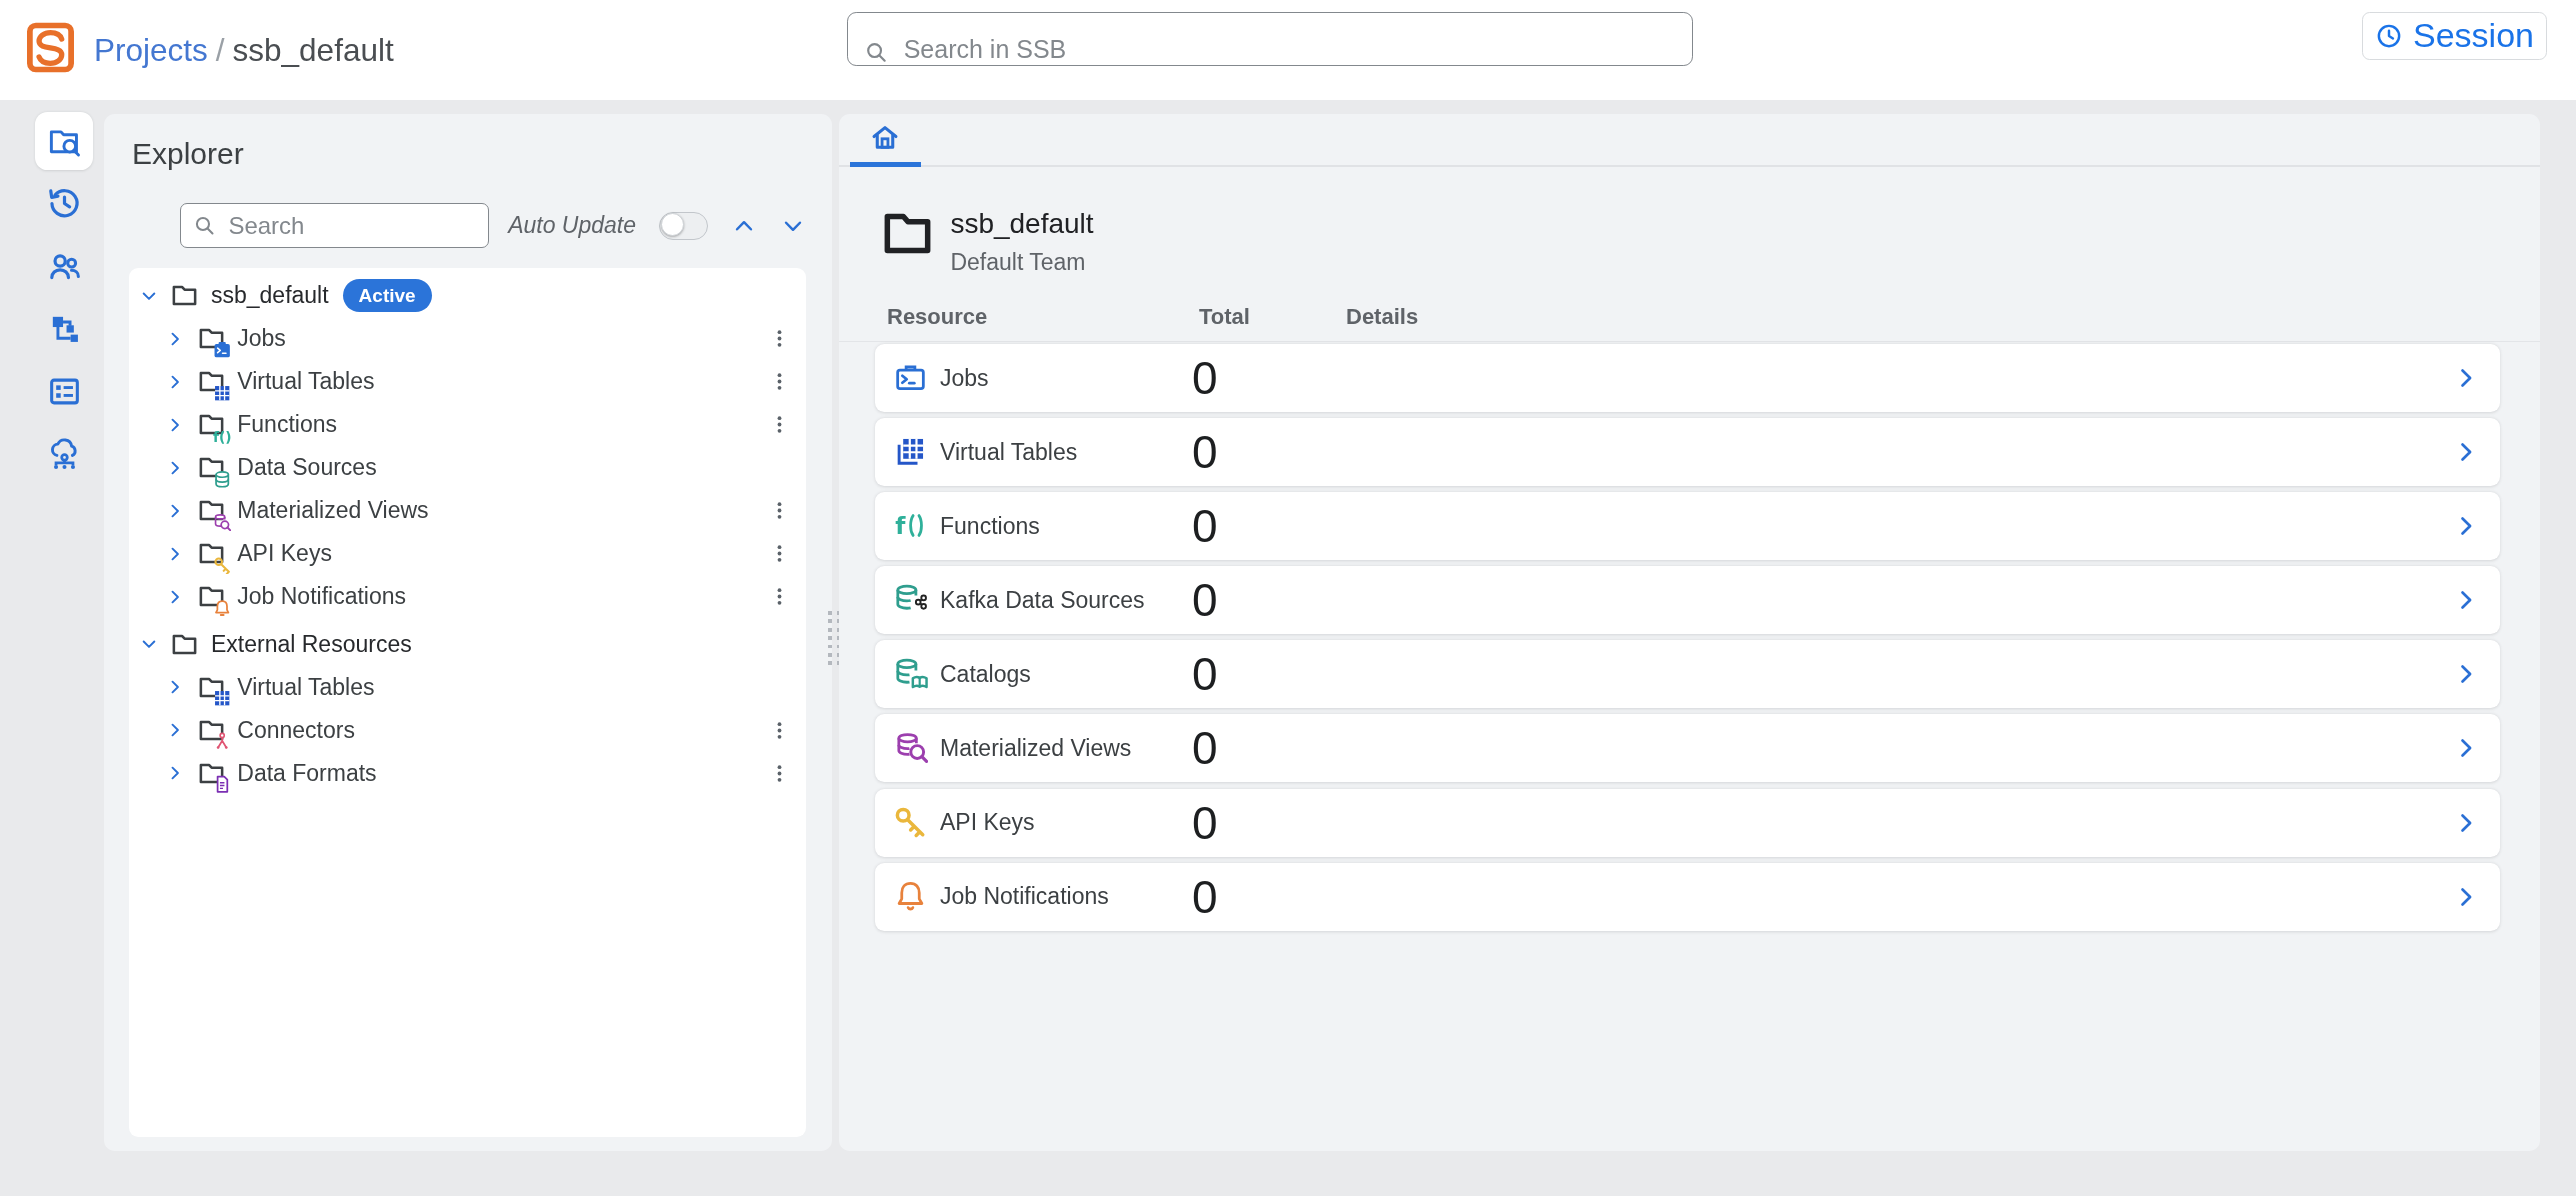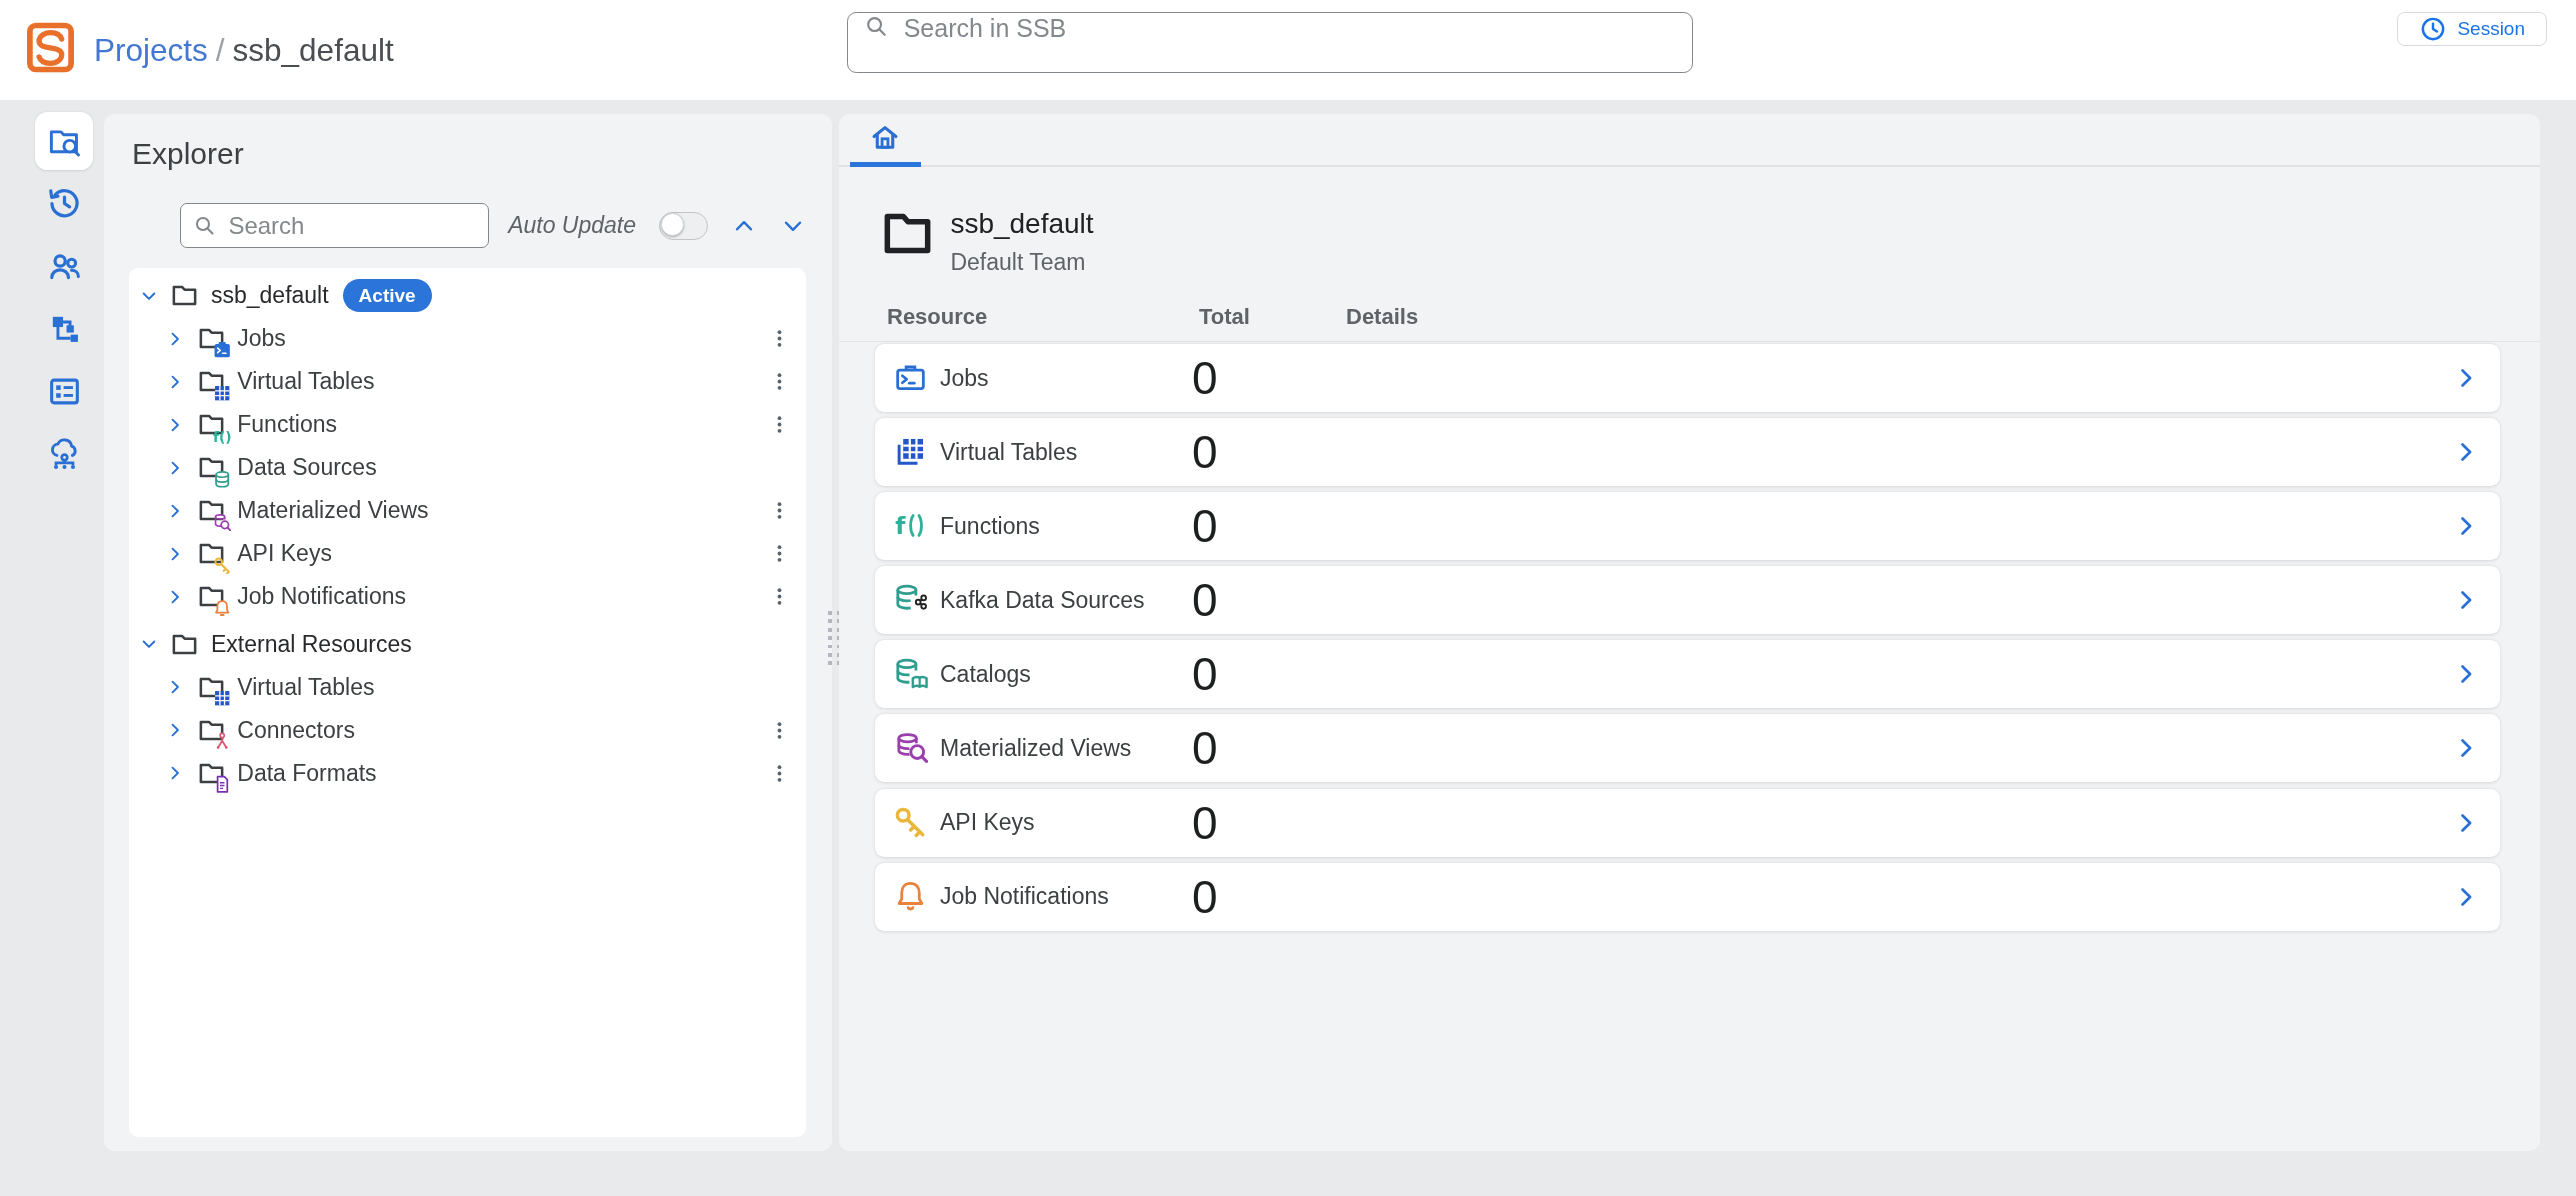--- a/index.html
+++ b/index.html
@@ -12,28 +12,28 @@
   }
   svg { display:block; }
 
   
   .topbar { position:absolute; left:0; top:0; width:100%; height:100px; background:#ffffff; }
   .logo { position:absolute; left:23px; top:20px; }
   .crumbs { position:absolute; left:94px; top:0; height:100px; display:flex; align-items:center; gap:8px; font-size:31.5px; }
   .crumb-link { color:#4477d1; cursor:pointer; }
   .crumb-sep { color:#9aa0a6; }
   .crumb-cur { color:#4a4e52; }
-  .topsearch { position:absolute; left:847px; top:12.3px; width:846px; height:61px; background:#fff;
-    border:1.5px solid #83888d; border-radius:9.2px; display:flex; align-items:flex-start; gap:12.3px; padding:0 15.4px; }
+  .topsearch { position:absolute; left:847px; top:12.3px; width:846px; height:54px; background:#fff;
+    border:1.5px solid #83888d; border-radius:9.2px; display:flex; align-items:flex-end; gap:12.3px; padding:0 15.4px; }
   .topsearch input { flex:1; border:none; outline:none; background:transparent; font-size:25px; color:#3c4043;
     font-family:"Liberation Sans","DejaVu Sans",sans-serif; }
   .topsearch input::placeholder, .exp-search input::placeholder { color:#83888d; opacity:1; }
-  .session-btn { position:absolute; right:29px; top:11.5px; height:34px; padding:0 21px; background:#fff;
+  .session-btn { position:absolute; right:29px; top:11.5px; height:48px; padding:0 12px; background:#fff;
     border:1.5px solid #d8dbde; border-radius:7.7px; display:flex; align-items:center; gap:10px;
-    font-size:19px; color:#1a73e8; cursor:pointer; }
+    font-size:34px; color:#1a73e8; cursor:pointer; }
 
   
   .rail { position:absolute; left:35px; top:112px; width:58px; display:flex; flex-direction:column; align-items:center; }
   .rail-btn { width:58px; height:58px; border-radius:12.3px; display:flex; align-items:center; justify-content:center; margin-bottom:4.6px; cursor:pointer; }
   .rail-btn.active { background:#ffffff; box-shadow:0 0.8px 2.3px rgba(60,64,67,.15); }
 
   
   .panelA { position:absolute; left:104px; top:114px; width:728px; height:1037px; background:#f1f3f5; border-radius:10.8px; }
   .panelB { position:absolute; left:839px; top:114px; width:1701px; height:1037px; background:#f1f3f5; border-radius:10.8px; }
 

